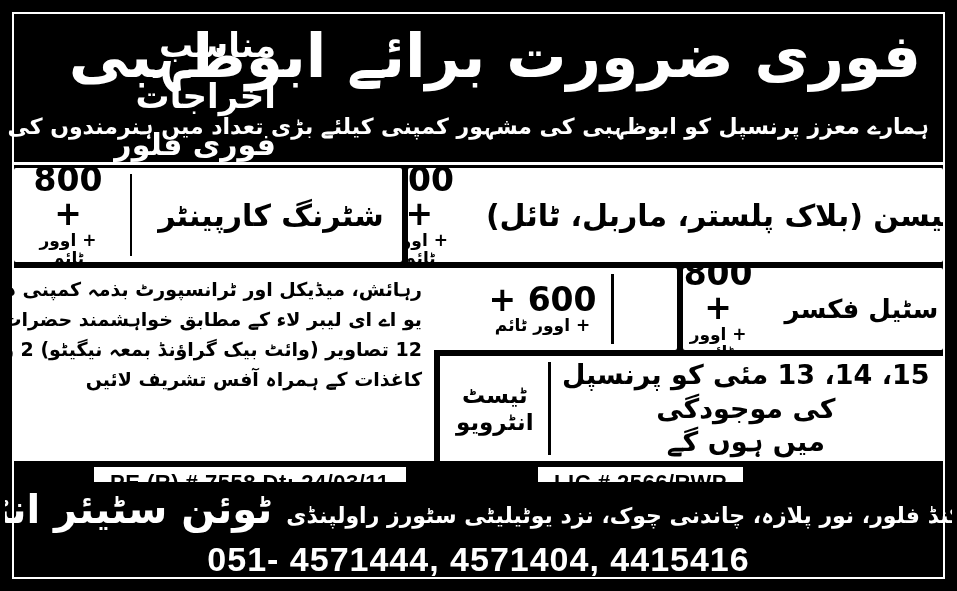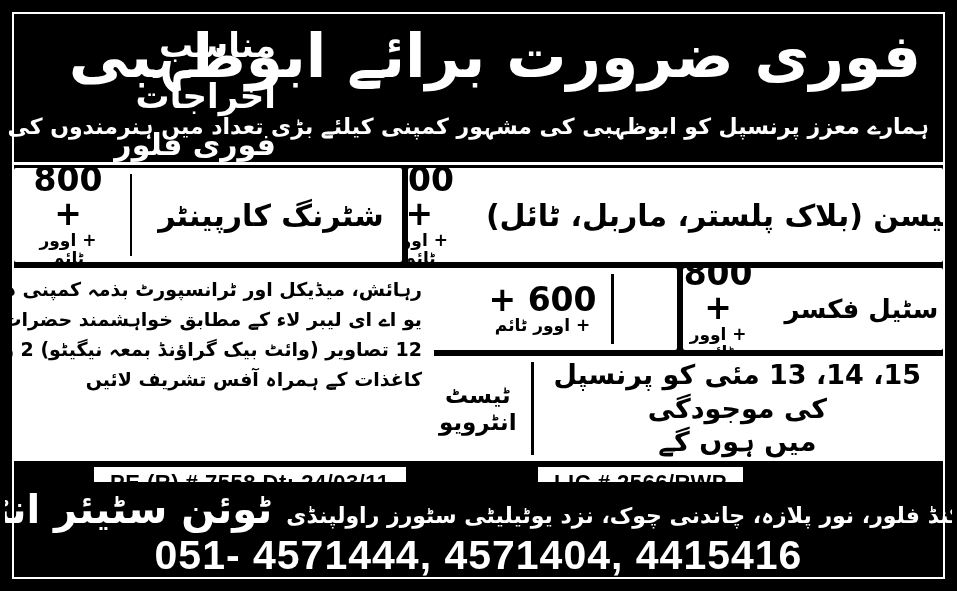--- a/index.html
+++ b/index.html
@@ -149,22 +149,22 @@
     position:absolute;left:9px;right:9px;bottom:9px;height:95px;
     background:#000;color:#fff;direction:rtl;text-align:center;
   }
   .company{
     font-size:34px;font-weight:bold;white-space:nowrap;margin-top:4px;
     display:flex;flex-direction:row-reverse;align-items:baseline;justify-content:center;gap:14px;
   }
   .company .name{font-size:40px;}
   .company .addr{font-size:22px;}
   .phones{
-    font-size:41px;font-weight:bold;direction:ltr;letter-spacing:1px;
-    font-family:"Liberation Sans",sans-serif;margin-top:0;
+    font-size:34px;font-weight:bold;direction:ltr;letter-spacing:1px;
+    font-family:"Liberation Sans",sans-serif;margin-top:8px;
   }
 </style>
 </head>
 <body>
 
 <div class="ad">
   <div class="inner"></div>
 
   <div class="watermark" style="left:14px;top:40px;">Jobz.pk</div>
   <div class="watermark wm-dark" style="left:18px;top:290px;">Jobz.pk</div>
@@ -222,21 +222,21 @@
     </div>
   </div>
 
   <div class="benefits" style="left:9px;top:263px;width:420px;height:193px;">
     <div>رہائش، میڈیکل اور ٹرانسپورٹ بذمہ کمپنی دیگر مراعات</div>
     <div>یو اے ای لیبر لاء کے مطابق خواہشمند حضرات اصل پاسپورٹ،</div>
     <div>12 تصاویر (وائٹ بیک گراؤنڈ بمعہ نیگیٹو) 2 رنگین فوٹو کاپی</div>
     <div>کاغذات کے ہمراہ آفس تشریف لائیں</div>
   </div>
 
-  <div class="interview" style="left:418px;right:9px;top:351px;height:105px;">
+  <div class="interview" style="left:435px;right:9px;top:351px;height:105px;">
     <div class="lbl">
       <span>ٹیسٹ</span><br>
       <span>انٹرویو</span>
     </div>
     <div class="vbar"></div>
     <div class="body">
       <div>15، 14، 13 مئی کو پرنسپل کی موجودگی</div>
       <div>میں ہوں گے</div>
     </div>
   </div>

